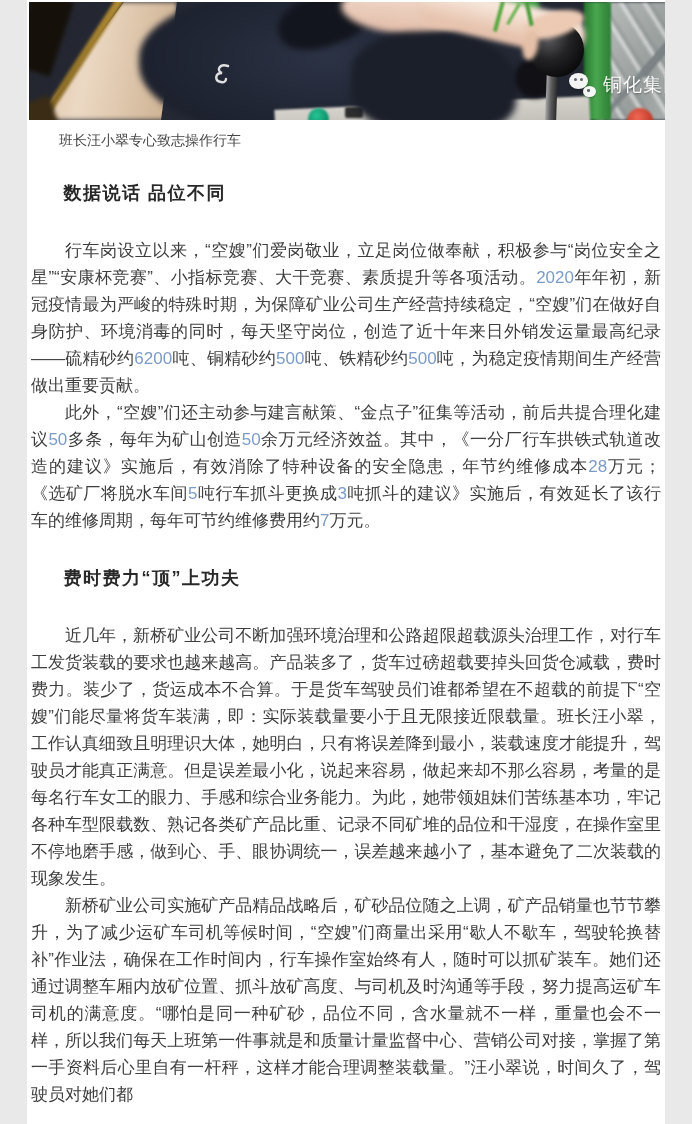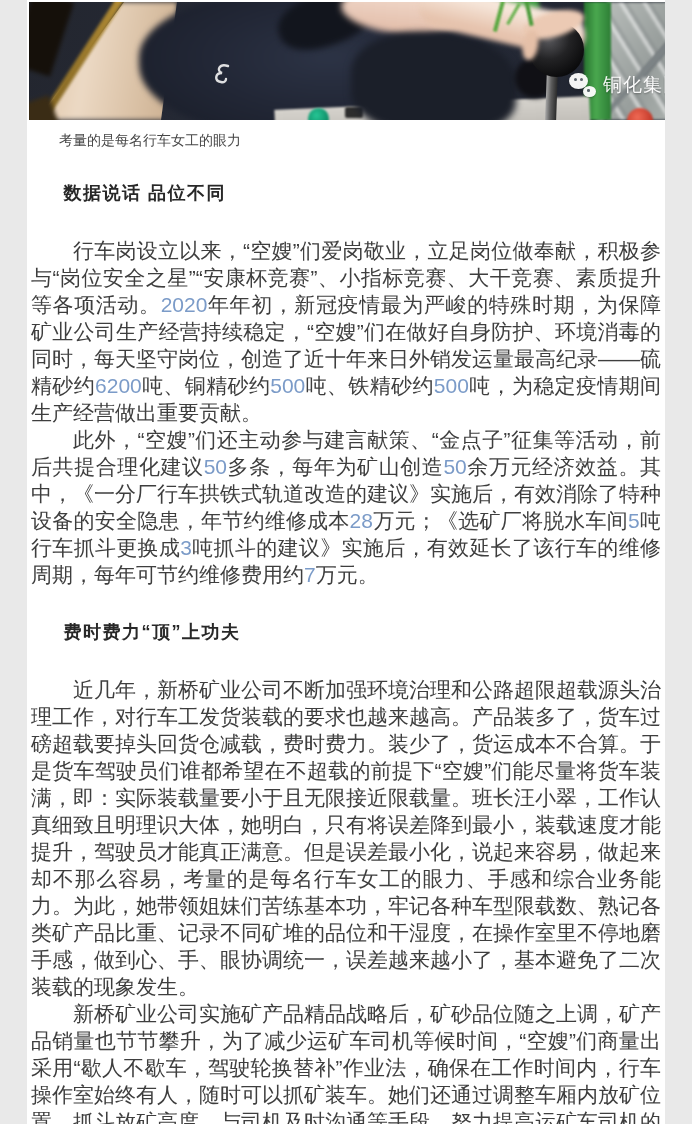--- a/index.html
+++ b/index.html
@@ -68,21 +68,21 @@
   .wx{position:relative;width:27px;height:24px;flex:0 0 auto;}
   .wx-b{position:absolute;left:0;top:0;width:19px;height:16px;background:#fff;border-radius:50%;box-shadow:0 1px 2px rgba(0,0,0,.25);}
   .wx-b::before,.wx-b::after{content:"";position:absolute;top:5px;width:3px;height:3px;border-radius:50%;background:#5d656e;}
   .wx-b::before{left:5px;} .wx-b::after{left:11px;}
   .wx-s{position:absolute;right:0;bottom:0;width:13px;height:11px;background:#fff;border-radius:50%;box-shadow:0 1px 2px rgba(0,0,0,.25);}
   .wx-s::before{content:"";position:absolute;top:3px;left:4px;width:2.5px;height:2.5px;border-radius:50%;background:#5d656e;}
   
   .caption{margin:11px 4px 0;font-size:14px;line-height:18px;color:var(--caption-text);text-indent:2em;}
   .heading{margin:32px 4px 32px;font-size:18px;line-height:24px;font-weight:bold;letter-spacing:1.5px;
     color:var(--heading-text);text-indent:1.8em;}
-  .para{margin:0 4px;font-size:21px;line-height:27px;text-align:justify;text-indent:2em;color:var(--body-text);
+  .para{margin:0 4px;font-size:17px;line-height:27px;text-align:justify;text-indent:2em;color:var(--body-text);
     word-break:break-all;}
   .num{color:var(--number-text);}
 </style>
 </head>
 <body>
 
 <div class="page">
 
   <figure class="photo" style="margin:2px 7px 0 2px;">
     <div class="sh ph-base"></div>
@@ -119,21 +119,21 @@
     </svg>
     <div class="sh wm">
       <span class="wx">
         <span class="wx-b"></span>
         <span class="wx-s"></span>
       </span>
       <span class="wm-text">铜化集团报</span>
     </div>
   </figure>
 
-  <p class="caption">考量的是每名行车女工的眼力</p>
+  <p class="caption">班长汪小翠专心致志操作行车</p>
 
   <h2 class="heading">数据说话 品位不同</h2>
 
   <p class="para">行车岗设立以来，“空嫂”们爱岗敬业，立足岗位做奉献，积极参与“岗位安全之星”“安康杯竞赛”、小指标竞赛、大干竞赛、素质提升等各项活动。<span class="num">2020</span>年年初，新冠疫情最为严峻的特殊时期，为保障矿业公司生产经营持续稳定，“空嫂”们在做好自身防护、环境消毒的同时，每天坚守岗位，创造了近十年来日外销发运量最高纪录——硫精砂约<span class="num">6200</span>吨、铜精砂约<span class="num">500</span>吨、铁精砂约<span class="num">500</span>吨，为稳定疫情期间生产经营做出重要贡献。</p>
   <p class="para">此外，“空嫂”们还主动参与建言献策、“金点子”征集等活动，前后共提合理化建议<span class="num">50</span>多条，每年为矿山创造<span class="num">50</span>余万元经济效益。其中，《一分厂行车拱铁式轨道改造的建议》实施后，有效消除了特种设备的安全隐患，年节约维修成本<span class="num">28</span>万元；《选矿厂将脱水车间<span class="num">5</span>吨行车抓斗更换成<span class="num">3</span>吨抓斗的建议》实施后，有效延长了该行车的维修周期，每年可节约维修费用约<span class="num">7</span>万元。</p>
 
   <h2 class="heading">费时费力“顶”上功夫</h2>
 
   <p class="para">近几年，新桥矿业公司不断加强环境治理和公路超限超载源头治理工作，对行车工发货装载的要求也越来越高。产品装多了，货车过磅超载要掉头回货仓减载，费时费力。装少了，货运成本不合算。于是货车驾驶员们谁都希望在不超载的前提下“空嫂”们能尽量将货车装满，即：实际装载量要小于且无限接近限载量。班长汪小翠，工作认真细致且明理识大体，她明白，只有将误差降到最小，装载速度才能提升，驾驶员才能真正满意。但是误差最小化，说起来容易，做起来却不那么容易，考量的是每名行车女工的眼力、手感和综合业务能力。为此，她带领姐妹们苦练基本功，牢记各种车型限载数、熟记各类矿产品比重、记录不同矿堆的品位和干湿度，在操作室里不停地磨手感，做到心、手、眼协调统一，误差越来越小了，基本避免了二次装载的现象发生。</p>
   <p class="para">新桥矿业公司实施矿产品精品战略后，矿砂品位随之上调，矿产品销量也节节攀升，为了减少运矿车司机等候时间，“空嫂”们商量出采用“歇人不歇车，驾驶轮换替补”作业法，确保在工作时间内，行车操作室始终有人，随时可以抓矿装车。她们还通过调整车厢内放矿位置、抓斗放矿高度、与司机及时沟通等手段，努力提高运矿车司机的满意度。“哪怕是同一种矿砂，品位不同，含水量就不一样，重量也会不一样，所以我们每天上班第一件事就是和质量计量监督中心、营销公司对接，掌握了第一手资料后心里自有一杆秤，这样才能合理调整装载量。”汪小翠说，时间久了，驾驶员对她们都</p>

